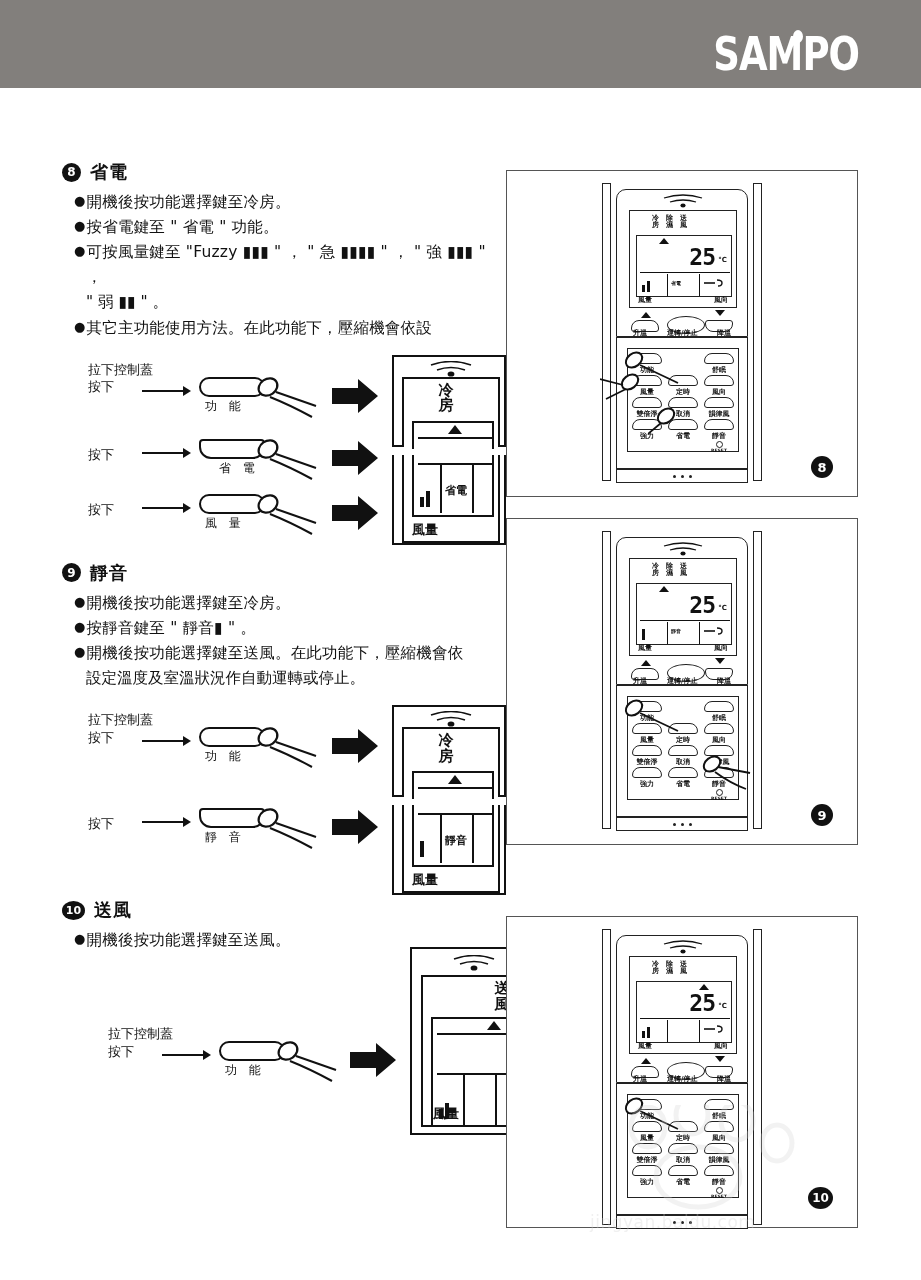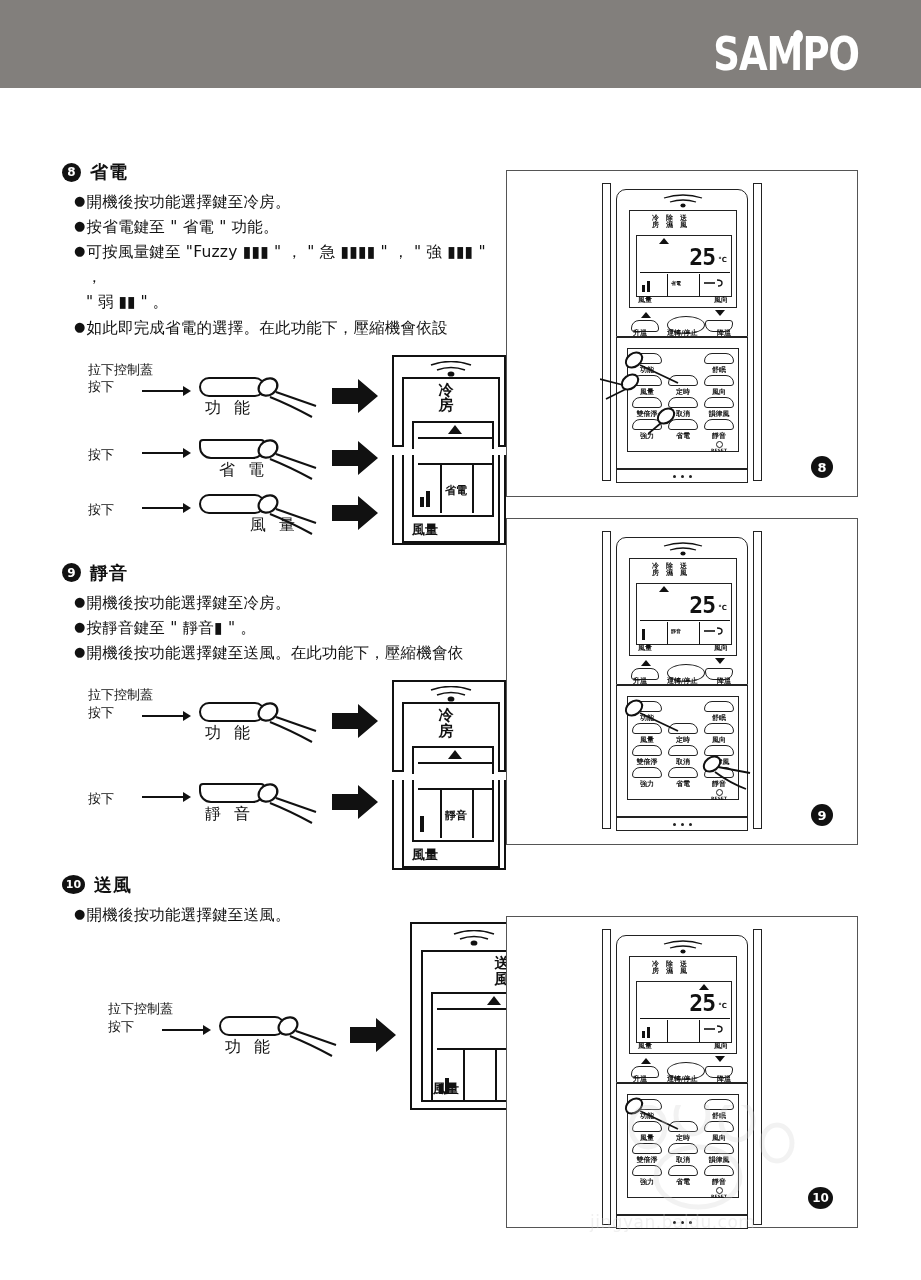--- a/index.html
+++ b/index.html
@@ -65,21 +65,21 @@
     content:""; position:absolute; right:-7px; top:-4px;
     border-left: 8px solid #111; border-top: 5px solid transparent;
     border-bottom: 5px solid transparent;
   }
   .key {
     position: absolute; width: 66px; height: 20px;
     border: 2px solid #111; border-radius: 11px/11px;
     background: #fff;
   }
   .key.trap { border-radius: 4px 4px 12px 12px; }
-  .key-lbl { position:absolute; font-size: 16px; letter-spacing: 4px; white-space: nowrap; }
+  .key-lbl { position:absolute; font-size: 12px; letter-spacing: 4px; white-space: nowrap; }
   .finger { position: absolute; width: 72px; height: 46px; }
 
   .block-arrow {
     position: absolute; width: 46px; height: 34px;
   }
 
   
   .lcd-shell {
     position: absolute; border: 2px solid #111; background: #fff;
   }
@@ -169,21 +169,21 @@
           <span class="dot">●</span>
           <span class="txt">按省電鍵至 " 省電 " 功能。</span>
         </div>
         <div class="bullet">
           <span class="dot">●</span>
           <span class="txt">可按風量鍵至 "Fuzzy ▮▮▮ " ， " 急 ▮▮▮▮ " ， " 強 ▮▮▮ " ，</span>
         </div>
         <div class="cont-line">" 弱 ▮▮ " 。</div>
         <div class="bullet">
           <span class="dot">●</span>
-          <span class="txt">如此即完成省電的選擇。在此功能下，壓縮機會依設</span>
+          <span class="txt">其它主功能使用方法。在此功能下，壓縮機會依設</span>
         </div>
       </div>
 
       <div class="diagram" style="height:190px;">
 
         <div class="label-stack" style="top:6px;">
           <div>拉下控制蓋</div>
           <div>按下</div>
         </div>
         <div class="arrow-thin" style="left:80px; top:35px; width:42px;"></div>
@@ -207,21 +207,21 @@
           <path d="M26 17 L66 31" stroke="#111" stroke-width="2" fill="none"></path>
           <path d="M20 22 Q40 30 62 42" stroke="#111" stroke-width="2" fill="none"></path>
         </svg>
         <svg class="block-arrow" style="left:270px; top:86px;" viewBox="0 0 46 34">
           <path d="M0 9 H26 V0 L46 17 L26 34 V25 H0 Z" fill="#111"></path>
         </svg>
 
         <div class="press-lbl" style="top:146px;">按下</div>
         <div class="arrow-thin" style="left:80px; top:152px; width:42px;"></div>
         <div class="key" style="left:137px; top:139px;"></div>
-        <div class="key-lbl" style="left:143px; top:160px;margin-left:45px;">風 量</div>
+        <div class="key-lbl" style="left:143px; top:160px;">風 量</div>
         <svg class="finger" style="left:188px; top:137px;" viewBox="0 0 72 46">
           <ellipse cx="18" cy="12" rx="10" ry="8" transform="rotate(-35 18 12)" fill="#fff" stroke="#111" stroke-width="2.2"></ellipse>
           <path d="M26 17 L66 31" stroke="#111" stroke-width="2" fill="none"></path>
           <path d="M20 22 Q40 30 62 42" stroke="#111" stroke-width="2" fill="none"></path>
         </svg>
         <svg class="block-arrow" style="left:270px; top:141px;" viewBox="0 0 46 34">
           <path d="M0 9 H26 V0 L46 17 L26 34 V25 H0 Z" fill="#111"></path>
         </svg>
 
         <div class="lcd-shell" style="left:330px; top:0px; width:114px; height:92px;">
@@ -268,20 +268,21 @@
           <span class="txt">開機後按功能選擇鍵至冷房。</span>
         </div>
         <div class="bullet">
           <span class="dot">●</span>
           <span class="txt">按靜音鍵至 " 靜音▮ " 。</span>
         </div>
         <div class="bullet">
           <span class="dot">●</span>
           <span class="txt">開機後按功能選擇鍵至送風。在此功能下，壓縮機會依</span>
         </div>
+        <div class="cont-line">設定溫度及室溫狀況作自動運轉或停止。</div>
       </div>
 
       <div class="diagram" style="height:175px;">
         <div class="label-stack" style="top:6px;">
           <div>拉下控制蓋</div>
           <div>按下</div>
         </div>
         <div class="arrow-thin" style="left:80px; top:35px; width:42px;"></div>
         <div class="key" style="left:137px; top:22px;"></div>
         <div class="key-lbl" style="left:143px; top:43px;">功 能</div>

